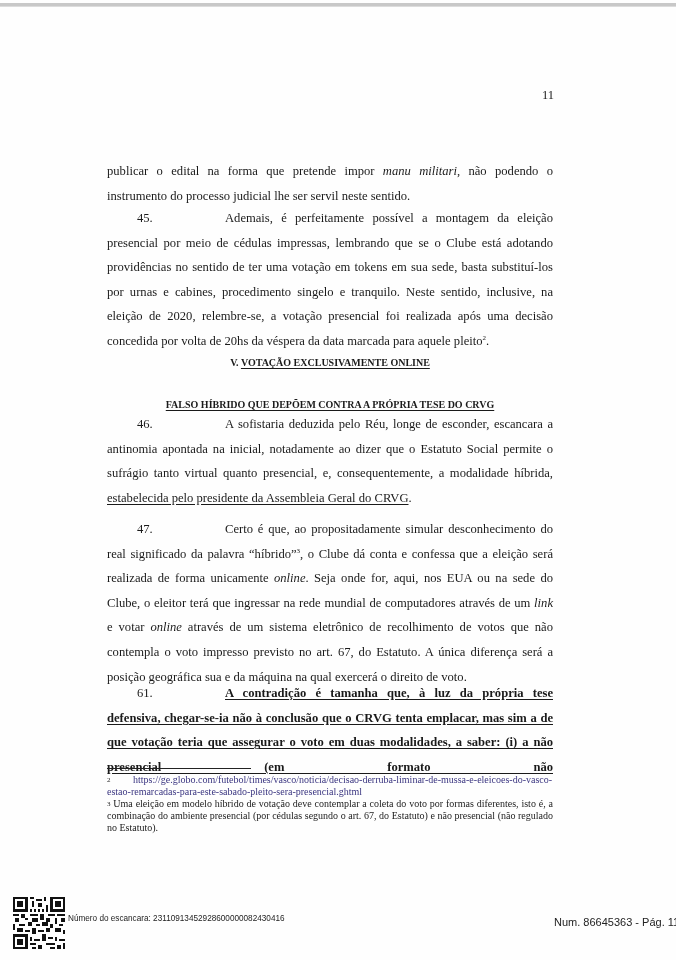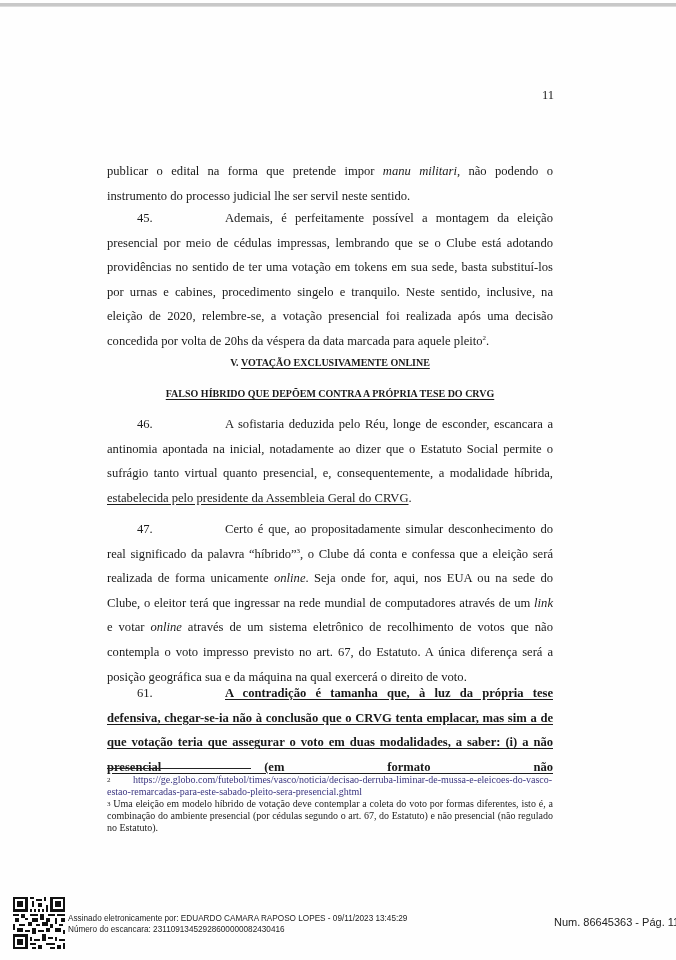--- a/index.html
+++ b/index.html
@@ -61,21 +61,21 @@
 
 <div class="top-rule"></div>
 
 <div class="page-number">11</div>
 
 <div class="body-text" style="top:144px;margin-top:15px;"><span>publicar o edital na forma que pretende impor </span><span class="ital">manu militari</span><span>, não podendo o instrumento do processo judicial lhe ser servil neste sentido.</span></div>
 
 <div class="body-text" style="top:206px;"><span class="para-num">45.</span><span>Ademais, é perfeitamente possível a montagem da eleição presencial por meio de cédulas impressas, lembrando que se o Clube está adotando providências no sentido de ter uma votação em tokens em sua sede, basta substituí-los por urnas e cabines, procedimento singelo e tranquilo. Neste sentido, inclusive, na eleição de 2020, relembre-se, a votação presencial foi realizada após uma decisão concedida por volta de 20hs da véspera da data marcada para aquele pleito</span><sup>2</sup><span>.</span></div>
 
 <div class="heading" style="top:352px;"><span>V. </span><span class="ul">VOTAÇÃO EXCLUSIVAMENTE ONLINE</span></div>
-<div class="heading" style="top:383px;"><span class="ul">FALSO HÍBRIDO QUE DEPÕEM CONTRA A PRÓPRIA TESE DO CRVG</span></div>
+<div class="heading" style="top:394px;"><span class="ul">FALSO HÍBRIDO QUE DEPÕEM CONTRA A PRÓPRIA TESE DO CRVG</span></div>
 
 <div class="body-text" style="top:412px;"><span class="para-num">46.</span><span>A sofistaria deduzida pelo Réu, longe de esconder, escancara a antinomia apontada na inicial, notadamente ao dizer que o Estatuto Social permite o sufrágio tanto virtual quanto presencial, e, consequentemente, a modalidade híbrida, </span><span class="ul">estabelecida pelo presidente da Assembleia Geral do CRVG</span><span>.</span></div>
 
 <div class="body-text" style="top:517px;"><span class="para-num">47.</span><span>Certo é que, ao propositadamente simular desconhecimento do real significado da palavra “híbrido”</span><sup>3</sup><span>, o Clube dá conta e confessa que a eleição será realizada de forma unicamente </span><span class="ital">online</span><span>. Seja onde for, aqui, nos EUA ou na sede do Clube, o eleitor terá que ingressar na rede mundial de computadores através de um </span><span class="ital">link</span><span> e votar </span><span class="ital">online</span><span> através de um sistema eletrônico de recolhimento de votos que não contempla o voto impresso previsto no art. 67, do Estatuto. A única diferença será a posição geográfica sua e da máquina na qual exercerá o direito de voto.</span></div>
 
 <div class="body-text" style="top:681px; text-align-last:justify;"><span class="para-num">61.</span><span class="bold-ul">A contradição é tamanha que, à luz da própria tese defensiva, chegar-se-ia não à conclusão que o CRVG tenta emplacar, mas sim a de que votação teria que assegurar o voto em duas modalidades, a saber: (i) a não presencial (em formato não</span></div>
 
 <div class="fn-rule"></div>
 <div class="footnotes">
   <div style="word-break:break-all;"><span class="fn-mark">2</span><a class="fn-link">https://ge.globo.com/futebol/times/vasco/noticia/decisao-derruba-liminar-de-mussa-e-eleicoes-do-vasco-estao-remarcadas-para-este-sabado-pleito-sera-presencial.ghtml</a></div>
@@ -141,17 +141,16 @@
       <rect x="12" y="23" width="2" height="2"></rect>
       <rect x="16" y="22" width="4" height="1"></rect>
       <rect x="21" y="23" width="2" height="2"></rect>
       <rect x="9" y="24" width="2" height="1"></rect>
       <rect x="18" y="24" width="2" height="1"></rect>
       <rect x="24" y="22" width="1" height="3"></rect>
   </g>
 </svg>
 
 <div class="sig">
-  <div>Assinado eletronicamente por: EDUARDO CAMARA RAPOSO LOPES - 09/11/2023 13:45:29</div>
   <div>Número do escancara: 23110913452928600000082430416</div>
 </div>
 
 <div class="pag">Num. 86645363 - Pág. 11</div>
 
 </body></html>

